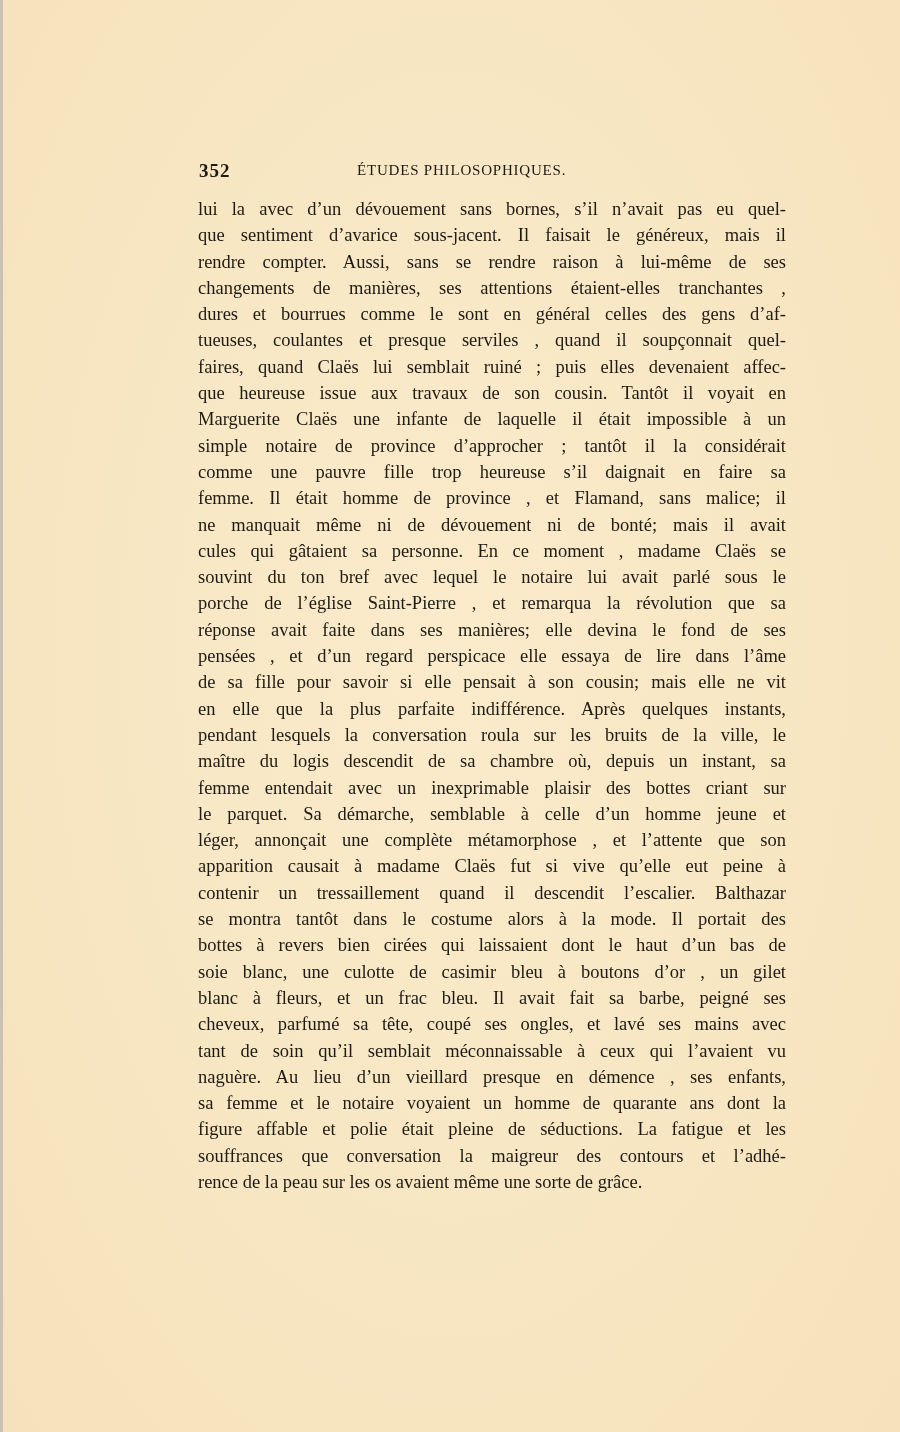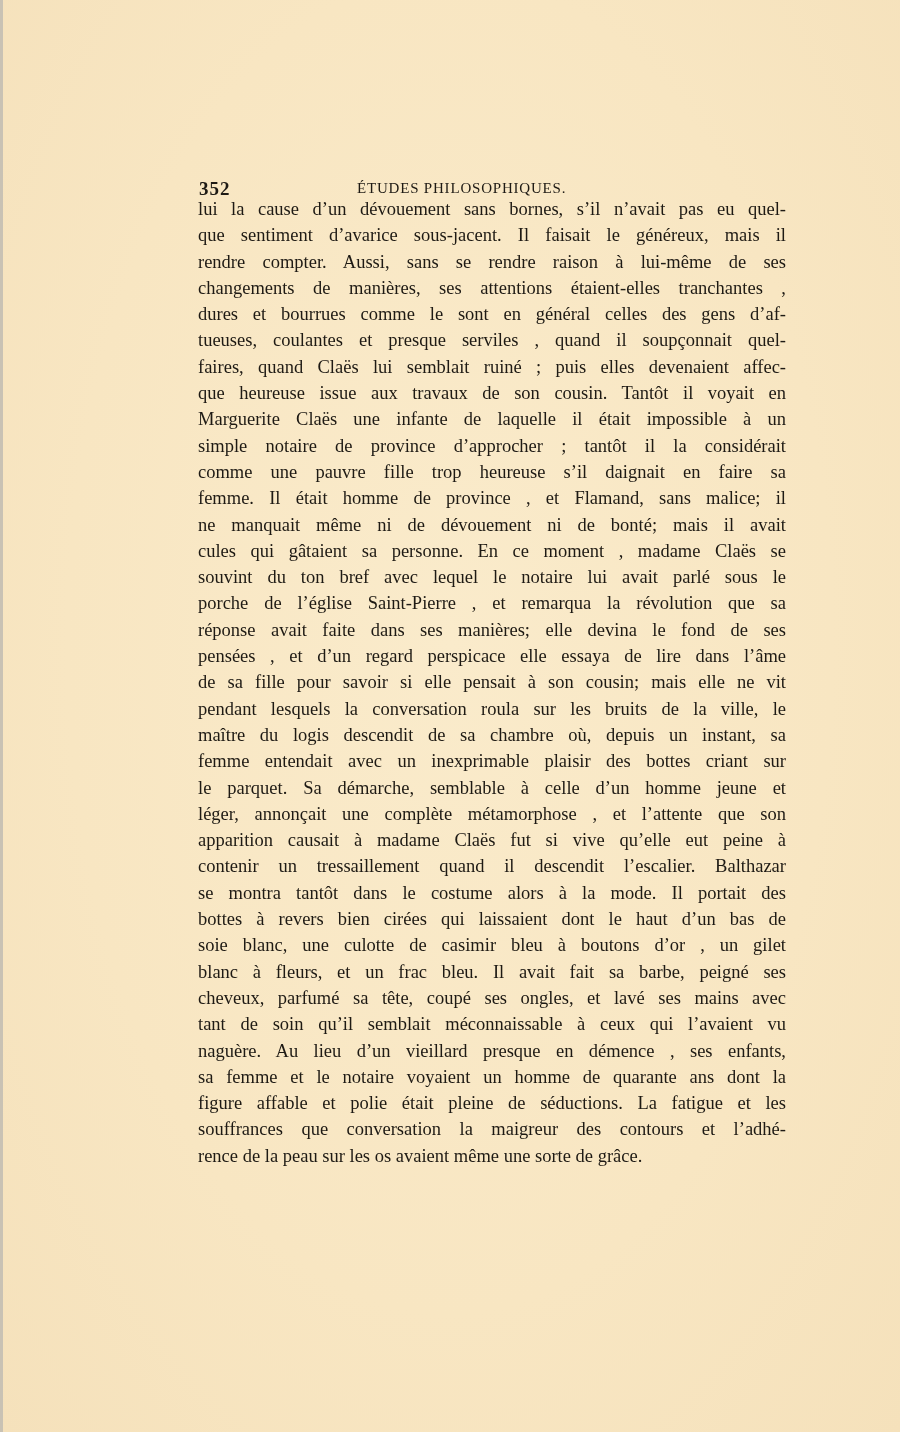--- a/index.html
+++ b/index.html
@@ -14,21 +14,20 @@
       position: absolute; left: 0; top: 0; width: 900px; height: 1432px;
       background: radial-gradient(ellipse at 50% 45%, #faebcb 0%, #f8e6c2 60%, #f5e1bb 100%);
     }
     .left-edge {
       position: absolute; left: 0; top: 0; width: 3px; height: 1432px;
       background: #c9c2b4;
     }
     .running-head {
       position: absolute; left: 199px; top: 160px; width: 586px; height: 26px;
       font-size: 19px;
-      margin-top: 18px;
     }
     .page-number {
       position: absolute; left: 0; top: 0;
       font-weight: bold; letter-spacing: 1px;
     }
     .header-title {
       position: absolute; left: 158px; top: 2px;
       font-weight: normal; font-size: 15px; letter-spacing: 0.8px;
     }
     .text-block {
@@ -47,39 +46,40 @@
 
 <div class="page">
   <div class="left-edge"></div>
 
   <div class="running-head">
     <span class="page-number">352</span>
     <span class="header-title">ÉTUDES PHILOSOPHIQUES.</span>
   </div>
 
   <div class="text-block">
-    <span class="line">lui la cause d’un dévouement sans bornes, s’il n’avait pas eu quel-</span>
+    <span class="line">lui la avec d’un dévouement sans bornes, s’il n’avait pas eu quel-</span>
     <span class="line">que sentiment d’avarice sous-jacent. Il faisait le généreux, mais il</span>
     <span class="line">rendre compter. Aussi, sans se rendre raison à lui-même de ses</span>
     <span class="line">changements de manières, ses attentions étaient-elles tranchantes ,</span>
     <span class="line">dures et bourrues comme le sont en général celles des gens d’af-</span>
     <span class="line">tueuses, coulantes et presque serviles , quand il soupçonnait quel-</span>
     <span class="line">faires, quand Claës lui semblait ruiné ; puis elles devenaient affec-</span>
     <span class="line">que heureuse issue aux travaux de son cousin. Tantôt il voyait en</span>
     <span class="line">Marguerite Claës une infante de laquelle il était impossible à un</span>
     <span class="line">simple notaire de province d’approcher ; tantôt il la considérait</span>
     <span class="line">comme une pauvre fille trop heureuse s’il daignait en faire sa</span>
     <span class="line">femme. Il était homme de province , et Flamand, sans malice; il</span>
     <span class="line">ne manquait même ni de dévouement ni de bonté; mais il avait</span>
     <span class="line">cules qui gâtaient sa personne. En ce moment , madame Claës se</span>
     <span class="line">souvint du ton bref avec lequel le notaire lui avait parlé sous le</span>
     <span class="line">porche de l’église Saint-Pierre , et remarqua la révolution que sa</span>
     <span class="line">réponse avait faite dans ses manières; elle devina le fond de ses</span>
     <span class="line">pensées , et d’un regard perspicace elle essaya de lire dans l’âme</span>
     <span class="line">de sa fille pour savoir si elle pensait à son cousin; mais elle ne vit</span>
+    <span class="line">en elle que la plus parfaite indifférence. Après quelques instants,</span>
     <span class="line">pendant lesquels la conversation roula sur les bruits de la ville, le</span>
     <span class="line">maître du logis descendit de sa chambre où, depuis un instant, sa</span>
     <span class="line">femme entendait avec un inexprimable plaisir des bottes criant sur</span>
     <span class="line">le parquet. Sa démarche, semblable à celle d’un homme jeune et</span>
     <span class="line">léger, annonçait une complète métamorphose , et l’attente que son</span>
     <span class="line">apparition causait à madame Claës fut si vive qu’elle eut peine à</span>
     <span class="line">contenir un tressaillement quand il descendit l’escalier. Balthazar</span>
     <span class="line">se montra tantôt dans le costume alors à la mode. Il portait des</span>
     <span class="line">bottes à revers bien cirées qui laissaient dont le haut d’un bas de</span>
     <span class="line">soie blanc, une culotte de casimir bleu à boutons d’or , un gilet</span>

